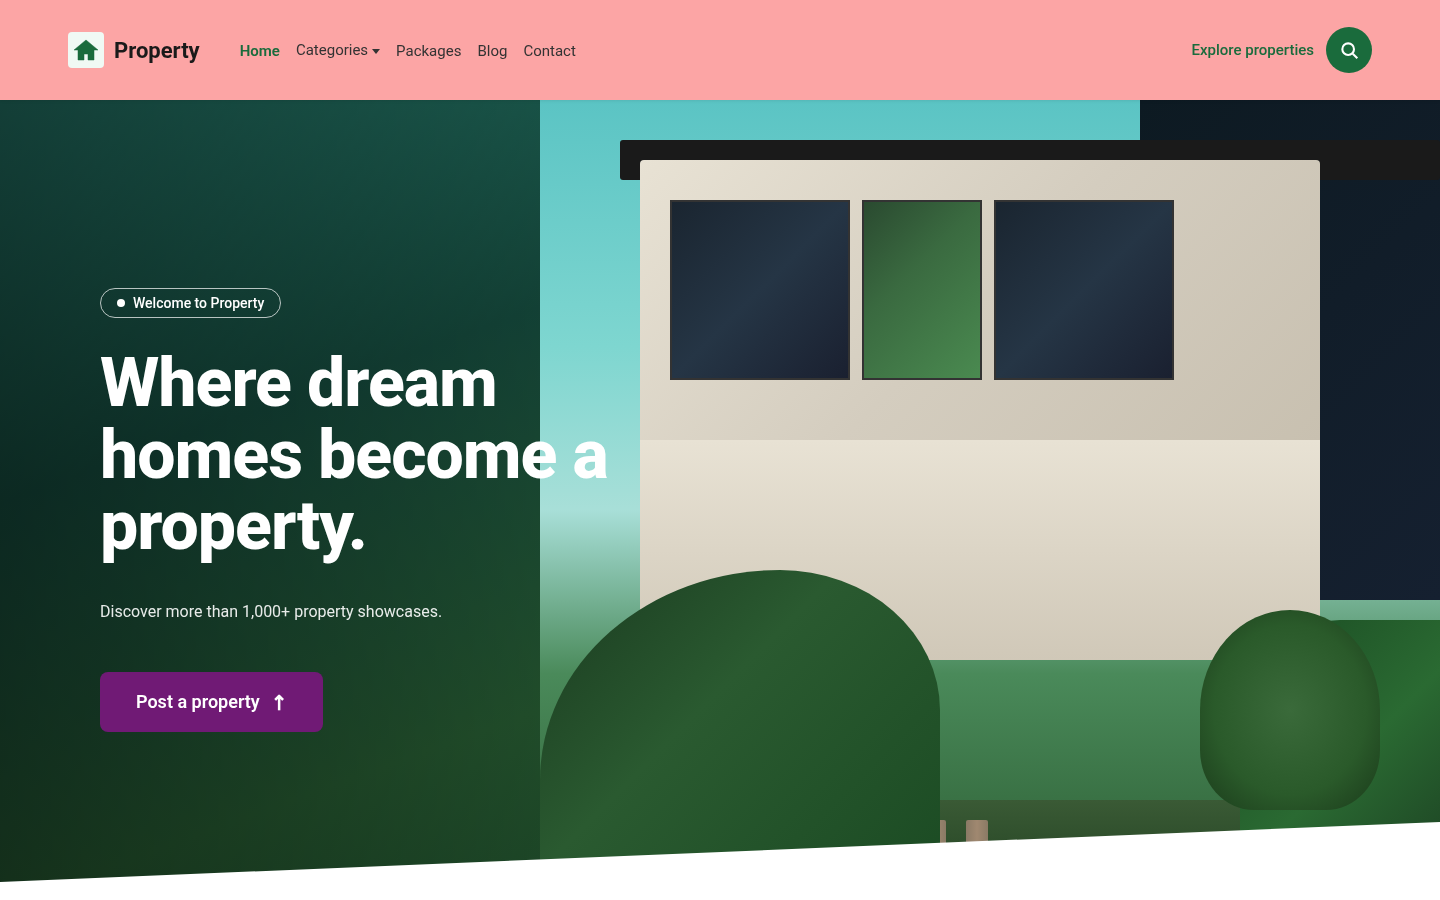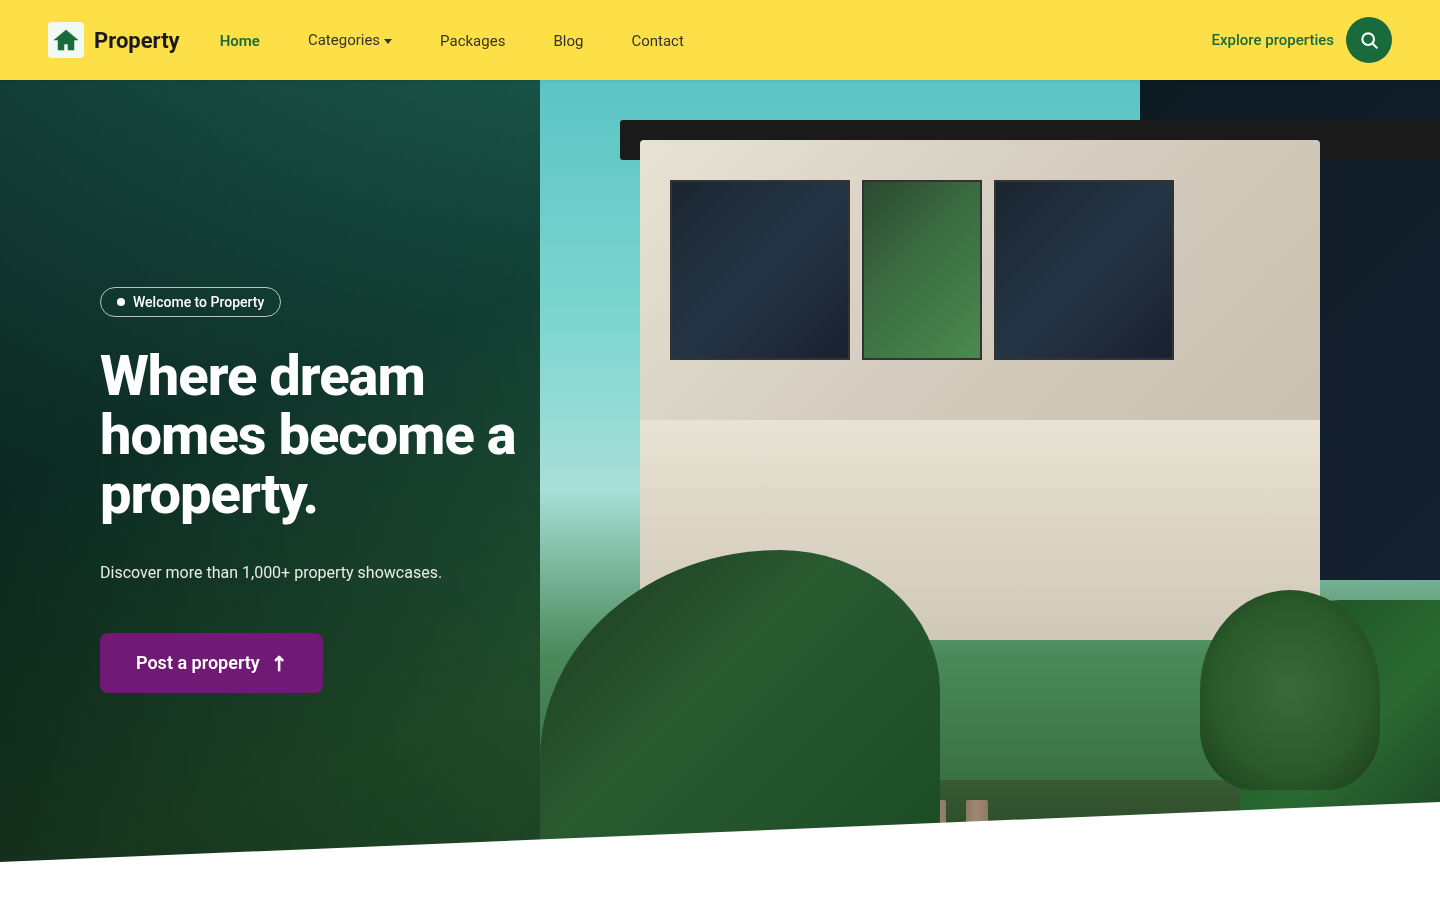--- a/index.html
+++ b/index.html
@@ -9,26 +9,26 @@
       width: 1440px;
       height: 900px;
       overflow: hidden;
       background: #fff;
     }
 
     
     .navbar {
       position: relative;
       z-index: 10;
-      background: #fde047;
-      height: 80px;
+      background: #fca5a5;
+      height: 100px;
       display: flex;
       align-items: center;
       justify-content: space-between;
-      padding: 0 48px;
+      padding: 0 68px;
       box-shadow: 0 1px 3px rgba(0,0,0,0.08);
     }
 
     .nav-left {
       display: flex;
       align-items: center;
       gap: 40px;
     }
 
     .logo-area {
@@ -45,21 +45,21 @@
 
     .logo-text {
       font-size: 22px;
       font-weight: 700;
       color: #1a1a1a;
     }
 
     .nav-links {
       display: flex;
       align-items: center;
-      gap: 48px;
+      gap: 16px;
       list-style: none;
     }
 
     .nav-links li a {
       text-decoration: none;
       font-size: 15px;
       font-weight: 400;
       color: #333;
     }
 
@@ -320,21 +320,21 @@
       flex-shrink: 0;
     }
 
     .badge-text {
       color: #fff;
       font-size: 14px;
       font-weight: 500;
     }
 
     .hero-title {
-      font-size: 56px;
+      font-size: 68px;
       font-weight: 800;
       color: #fff;
       line-height: 1.05;
       max-width: 580px;
       letter-spacing: -1px;
     }
 
     .hero-subtitle {
       font-size: 16px;
       color: rgba(255,255,255,0.9);

